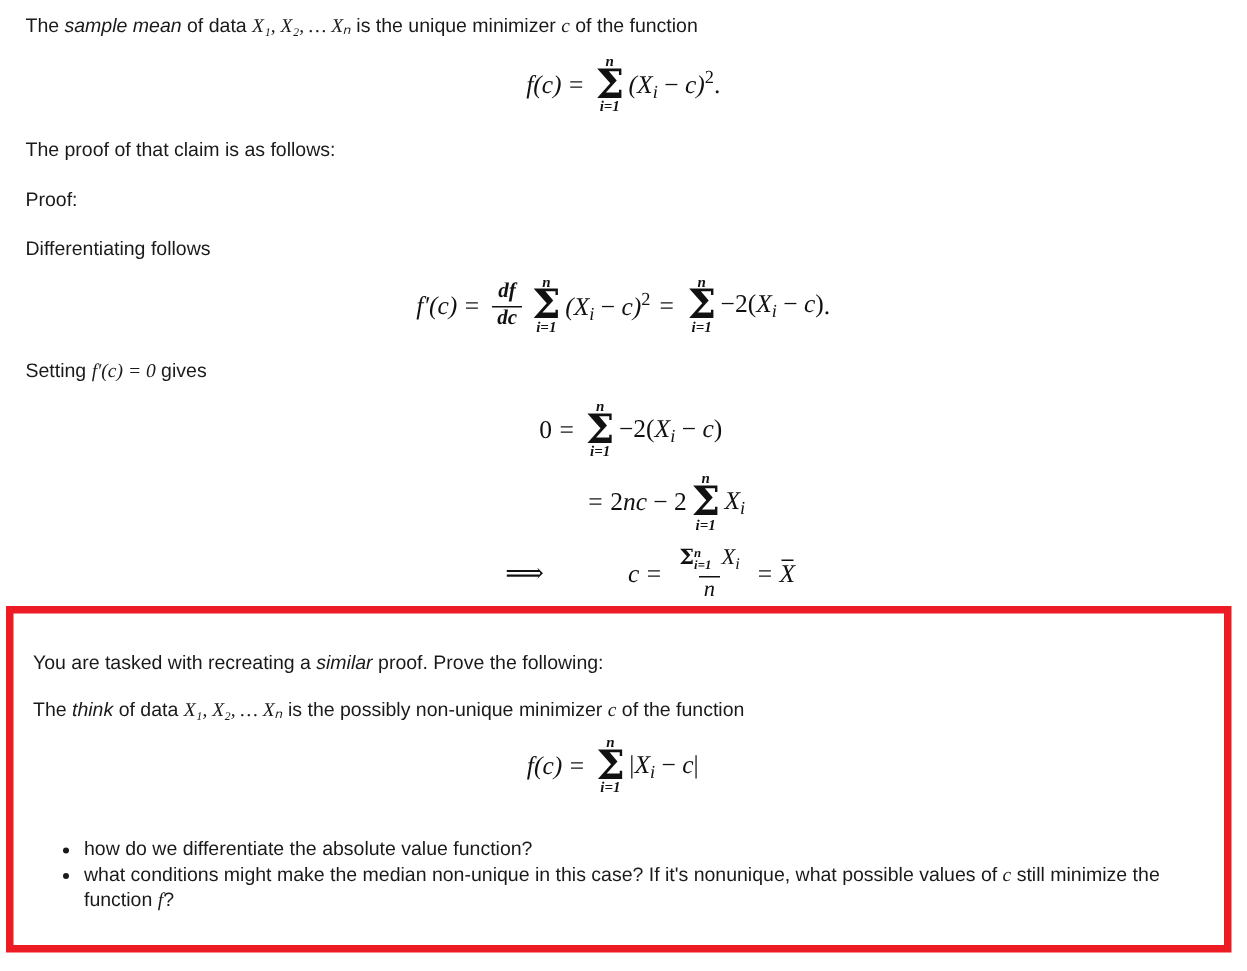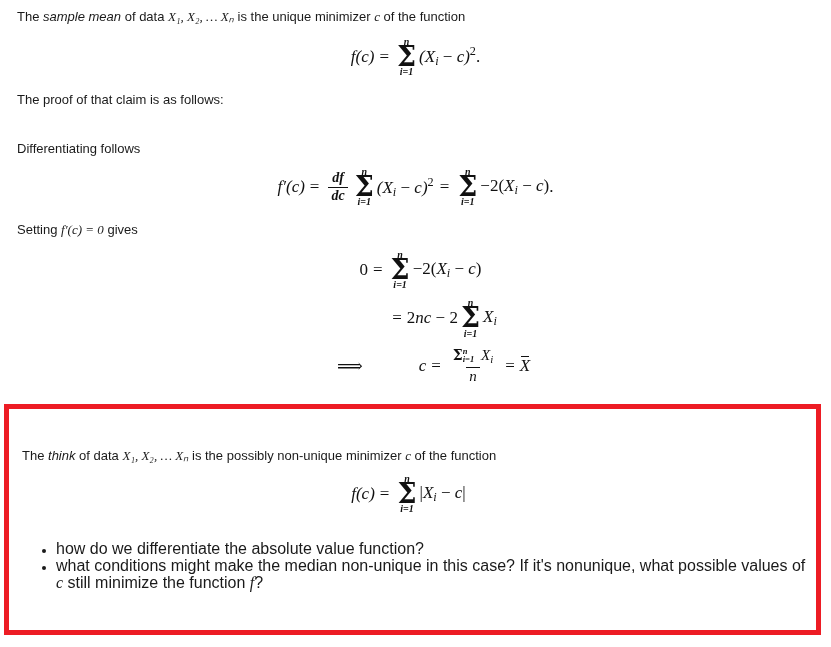--- a/index.html
+++ b/index.html
@@ -156,21 +156,21 @@
     line-height: 18px;
   }
   .exercise-box p.para { padding-left: 13px; }
 
   ul.think-list {
     margin: 0;
     padding: 0 0 0 47px;
     list-style: disc;
   }
   ul.think-list li {
-    font-size: 16px;
+    font-size: 13px;
     line-height: 17px;
     color: #1a1a1a;
     padding: 0;
     margin: 0;
   }
   ul.think-list li::marker { font-size: 12px; }
 
   .sp-8  { height: 8px; }
   .sp-10 { height: 10px; }
   .sp-12 { height: 12px; }
@@ -199,20 +199,21 @@
       </span>
       <span class="it">(<span class="it">X</span><span class="sub">i</span><span class="ro"> − </span><span class="it">c</span>)<span class="sup">2</span></span>
         <span class="ro">.</span>
     </span>
   </div>
 
   <div class="sp-14"></div>
   <p class="para">The proof of that claim is as follows:</p>
 
   <div class="sp-16"></div>
+  <p class="para bold">Proof:</p>
 
   <div class="sp-16"></div>
   <p class="para">Differentiating follows</p>
 
   <div class="sp-10"></div>
   <div class="eq-block">
     <span class="eq">
       <span class="it"><span class="it">f</span>′(<span class="it">c</span>)</span>
       <span class="ro" style="margin:0 5px;">=</span>
       <span class="frac" style="font-size:14px;font-weight:bold;">
@@ -294,20 +295,23 @@
       <span class="ro" style="margin:0 5px;">=</span>
       <span class="it overbar">X</span>
     </span>
   </div>
 
   <div class="exercise-box">
     <div class="exercise-inner">
 
 
       <div class="sp-12"></div>
+      <p class="para">
+        <span>You are tasked with recreating a </span><span class="italic">similar</span><span> proof. Prove the following:</span>
+      </p>
 
       <div class="sp-14"></div>
       <p class="para">
         <span>The </span><span class="italic">think</span><span> of data </span><span class="mvar bold">X₁, X₂, … Xₙ</span><span>&nbsp;is the possibly non-unique minimizer <span class="mvar">c</span> of the function</span>
       </p>
 
       <div class="sp-10"></div>
       <div class="eq-block" style="padding-right:8px;">
         <span class="eq">
           <span class="it">f(c)</span>

